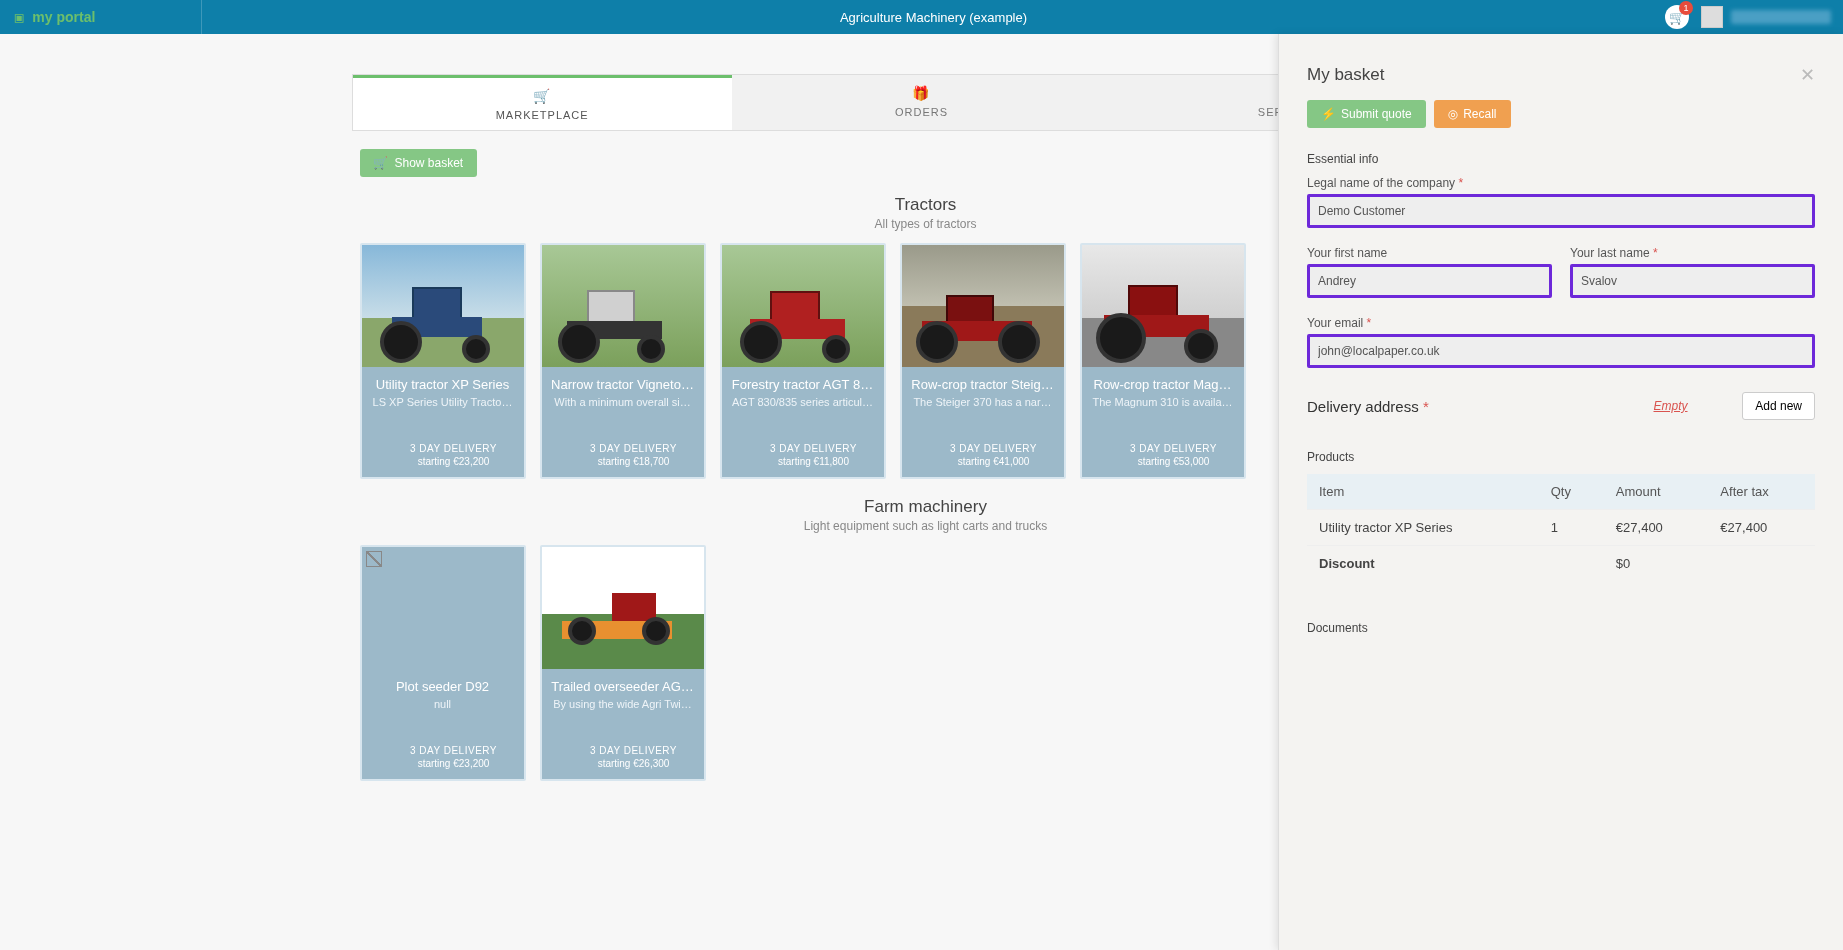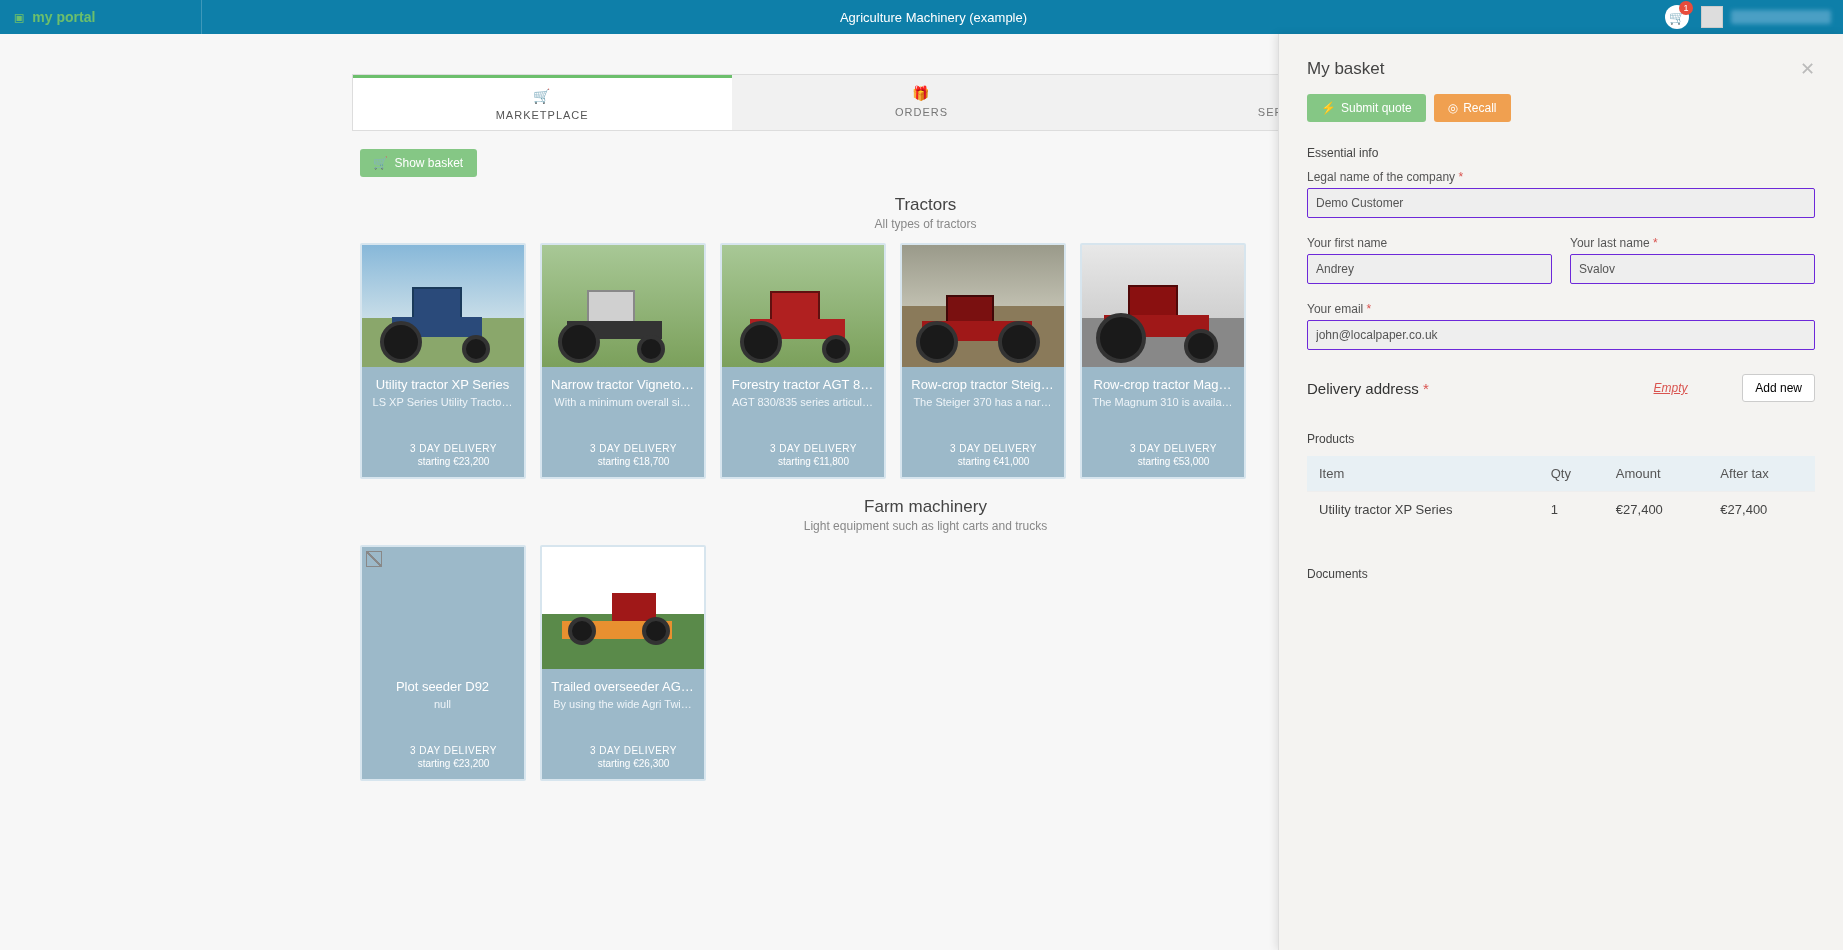--- a/index.html
+++ b/index.html
@@ -46,34 +46,34 @@
 .sky-blue { background: linear-gradient(#87b8d9, #c8dde8 60%, #8aa76b 60%); }
 .sky-green { background: linear-gradient(#a8c896, #7ba05b); }
 .sky-cloud { background: linear-gradient(#9a9a8a, #c0bfb0 50%, #8a7a5a 50%); }
 .sky-grey { background: linear-gradient(#e8e8e8, #d0d0d0 60%, #888 60%); }
 .sky-grass { background: linear-gradient(#fff 0%, #fff 55%, #5a8a4a 55%); }
 .wheel { position:absolute; background:#1a1a1a; border-radius:50%; border:4px solid #333; }
 .wheel.big { width:42px; height:42px; bottom:4px; }
 .wheel.small { width:28px; height:28px; bottom:4px; }
 .cab { position:absolute; background:#222; border:1px solid #444; }
 
-.side-panel { position: fixed; top: 34px; right: 0; width: 565px; bottom: 0; background: #f4f3f1; border-left: 1px solid #ddd; box-shadow: -2px 0 8px rgba(0,0,0,0.1); overflow-y: auto; padding: 24px 28px; }
+.side-panel { position: fixed; top: 34px; right: 0; width: 565px; bottom: 0; background: #f4f3f1; border-left: 1px solid #ddd; box-shadow: -2px 0 8px rgba(0,0,0,0.1); overflow-y: auto; padding: 30px 28px; }
 .panel-header { display: flex; justify-content: space-between; align-items: center; margin-bottom: 14px; }
 .panel-title { font-size: 17px; color: #444; }
 .close-x { color: #bbb; font-size: 18px; cursor: pointer; }
 .panel-actions { display: flex; gap: 8px; margin-bottom: 24px; }
 .btn-submit { background: #85c785; color: #fff; border: none; padding: 7px 14px; border-radius: 3px; font-size: 12px; cursor: pointer; display: inline-flex; align-items: center; gap: 5px; }
 .btn-recall { background: #f0a050; color: #fff; border: none; padding: 7px 14px; border-radius: 3px; font-size: 12px; cursor: pointer; display: inline-flex; align-items: center; gap: 5px; }
 
 .form-section-title { font-size: 12px; color: #444; margin: 18px 0 10px; }
 .form-row { display: flex; gap: 18px; margin-bottom: 18px; }
 .form-group { flex: 1; }
 .form-label { font-size: 12px; color: #555; margin-bottom: 4px; display: block; }
 .req { color: #d9534f; }
-.form-input { width: 100%; background: #eeeeee; border: 1px solid #6d28d9; padding: 7px 8px; font-size: 12px; color: #555; border-radius: 2px; }
+.form-input { width: 100%; background: #eeeeee; border: 3px solid #6d28d9; padding: 7px 8px; font-size: 12px; color: #555; border-radius: 2px; }
 
 .addr-row { display: flex; align-items: center; justify-content: space-between; margin: 24px 0 30px; }
 .addr-left { font-size: 15px; }
 .empty-link { color: #d9534f; font-style: italic; text-decoration: underline; font-size: 12px; margin-left: 170px; }
 .btn-addnew { background: #fff; border: 1px solid #ccc; padding: 6px 12px; border-radius: 3px; font-size: 12px; cursor: pointer; }
 
 .products-table { width: 100%; border-collapse: collapse; font-size: 13px; }
 .products-table thead th { background: #e8f0f4; text-align: left; padding: 10px 12px; font-weight: normal; color: #555; }
 .products-table td { padding: 10px 12px; border-top: 1px solid #eee; color: #444; vertical-align: top; }
 .products-table .bold { font-weight: bold; }
@@ -323,17 +323,23 @@
         <th>After tax</th>
       </tr>
     </thead>
     <tbody>
       <tr>
         <td>Utility tractor XP Series</td>
         <td>1</td>
         <td>€27,400</td>
         <td>€27,400</td>
       </tr>
+      <tr>
+        <td class="bold">Discount</td>
+        <td></td>
+        <td>$0</td>
+        <td></td>
+      </tr>
     </tbody>
   </table>
 
   <div class="form-section-title" style="margin-top:40px;">Documents</div>
 </div>
 
 </body></html>

